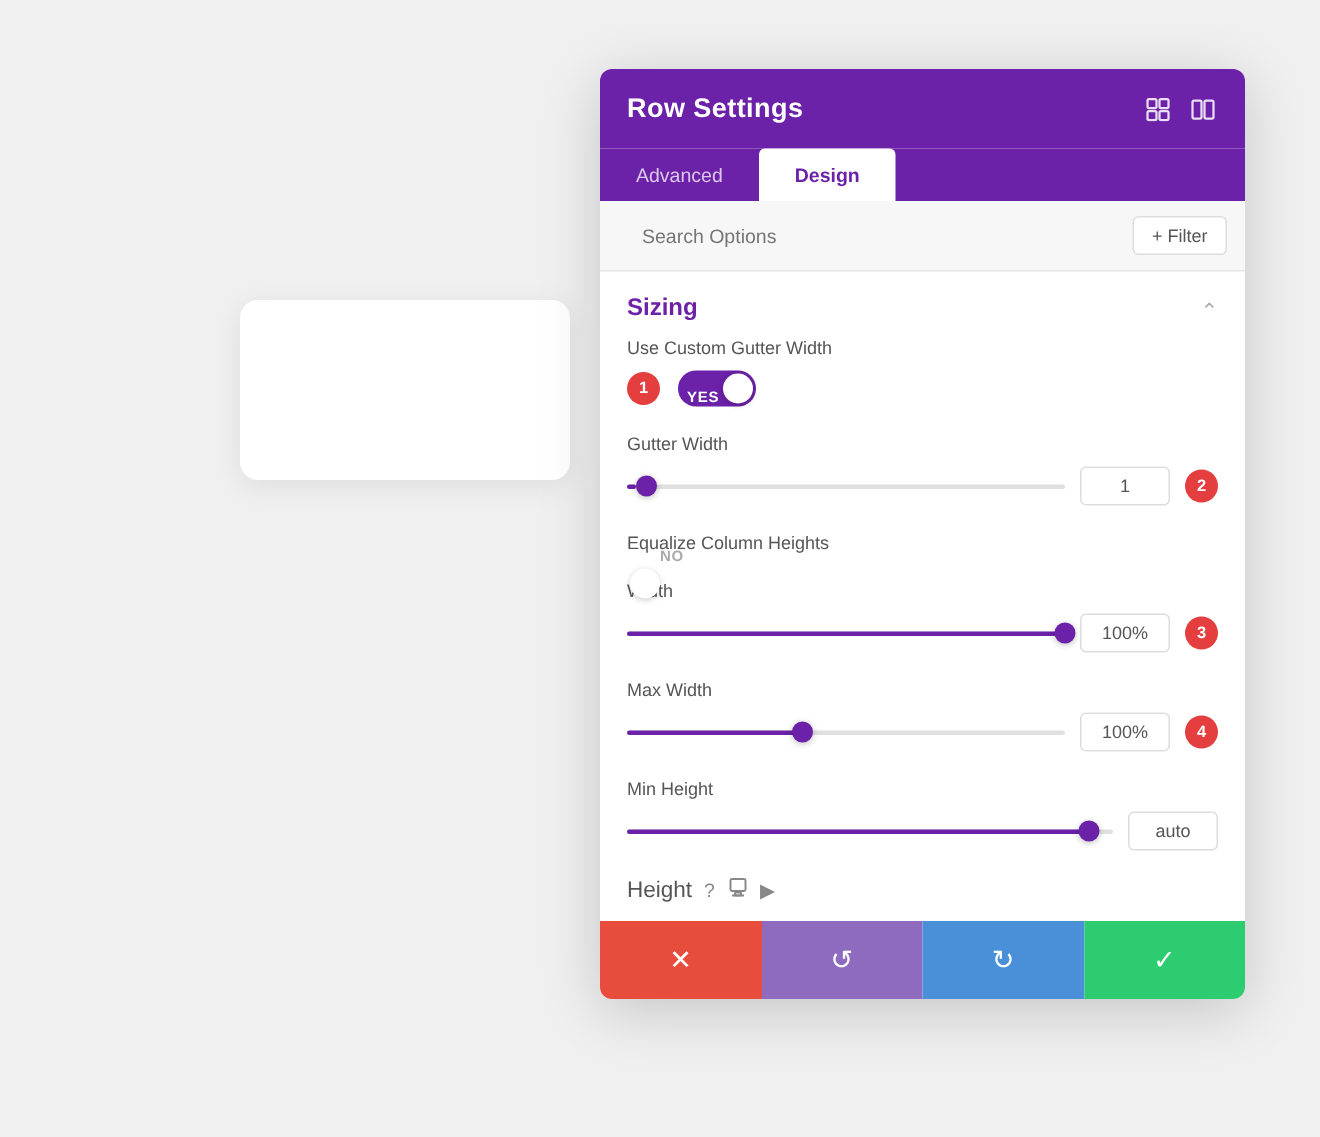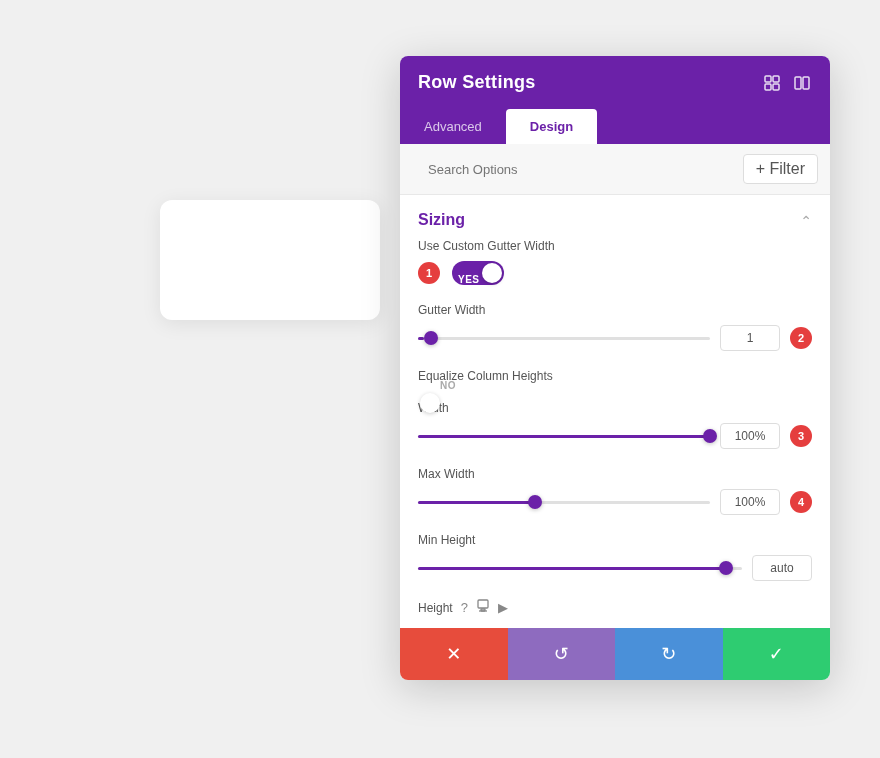--- a/index.html
+++ b/index.html
@@ -21,21 +21,21 @@
       width: 220px;
       height: 120px;
       background: white;
       border-radius: 12px;
       box-shadow: 0 4px 20px rgba(0,0,0,0.08);
     }
 
     .panel {
       position: absolute;
       left: 400px;
-      top: 56px;
+      top: 46px;
       width: 430px;
       background: #fff;
       border-radius: 8px;
       box-shadow: 0 8px 40px rgba(0,0,0,0.18);
       overflow: hidden;
       display: flex;
       flex-direction: column;
     }
 
     
@@ -105,21 +105,21 @@
       font-size: 13px;
       color: #999;
       outline: none;
       margin-left: 16px;
     }
     .filter-btn {
       background: white;
       border: 1px solid #ddd;
       border-radius: 4px;
       padding: 5px 12px;
-      font-size: 16px;
+      font-size: 12px;
       color: #555;
       cursor: pointer;
       display: flex;
       align-items: center;
       gap: 4px;
     }
 
     
     .content {
       padding: 0 18px;
@@ -308,21 +308,21 @@
     .btn-save   { background: #2ecc71; }
 
     
     .height-row {
       display: flex;
       align-items: center;
       gap: 8px;
       padding-bottom: 12px;
     }
     .height-label {
-      font-size: 12px;
+      font-size: 15px;
       color: #555;
       font-weight: 500;
     }
     .icon-small {
       font-size: 13px;
       color: #888;
       cursor: pointer;
     }
 
     

